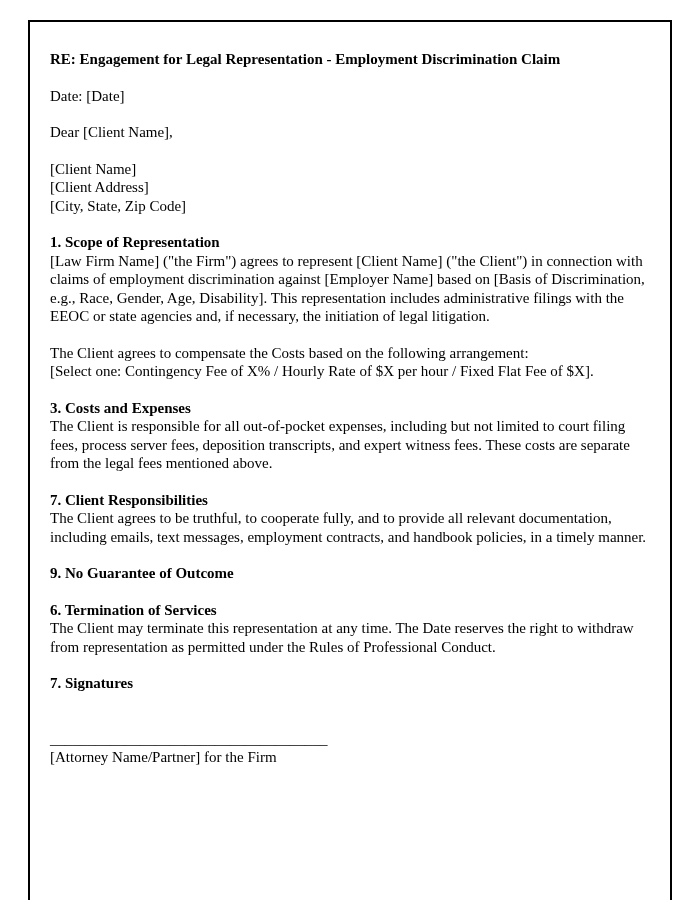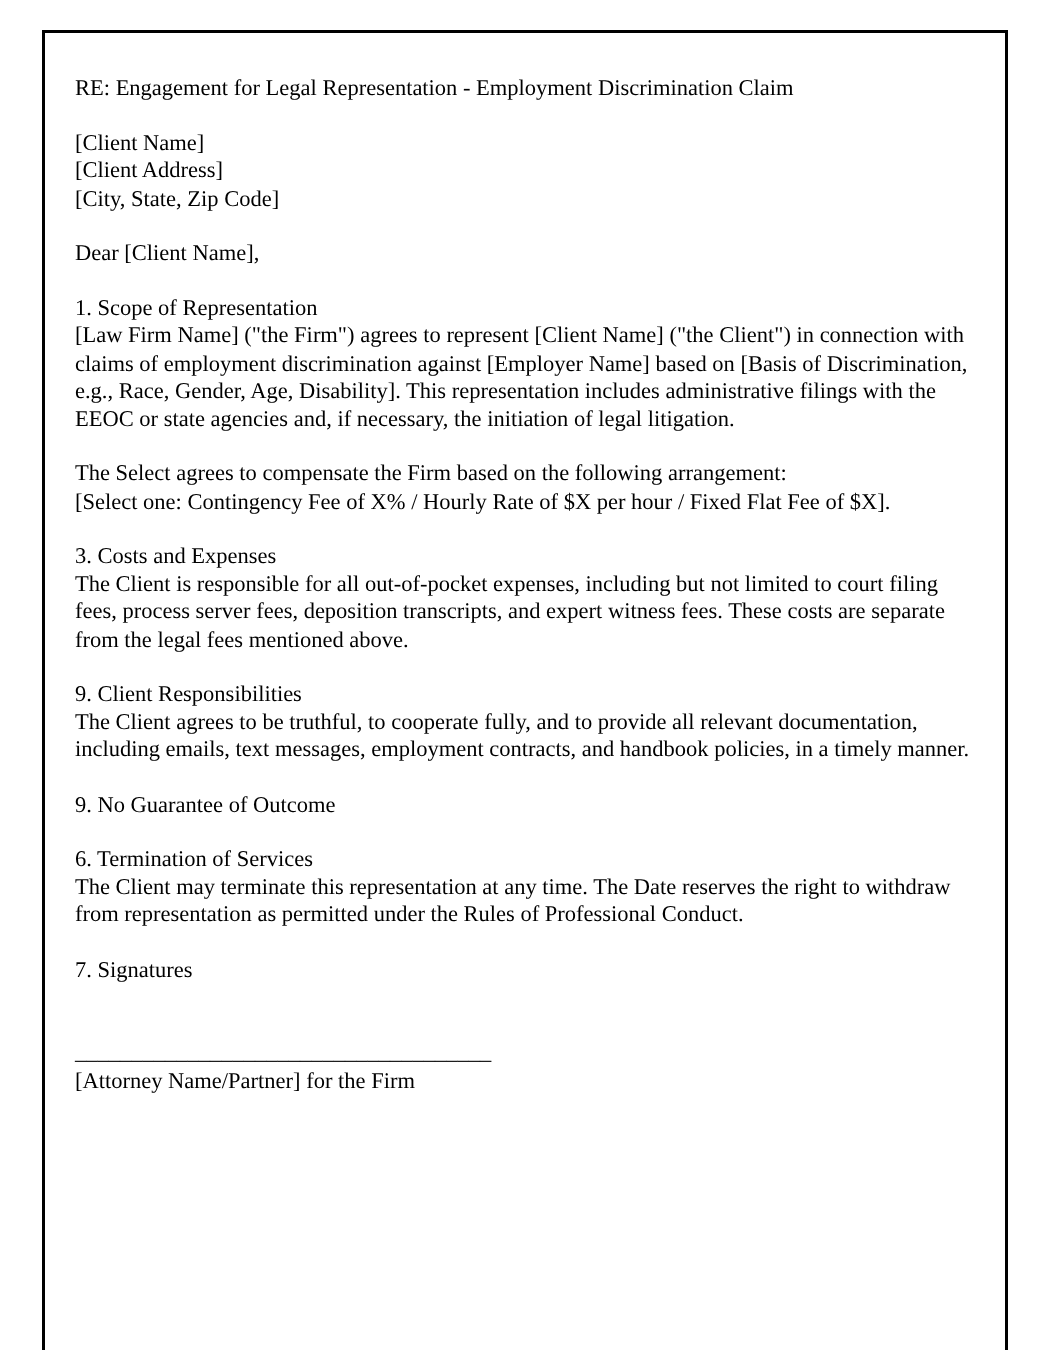--- a/index.html
+++ b/index.html
@@ -19,61 +19,62 @@
     box-sizing: border-box;
     border: 2px solid #000000;
     background: #ffffff;
     padding: 28px 20px 20px 20px;
     font-family: "Liberation Serif", "DejaVu Serif", serif;
     font-size: 15px;
     line-height: 18.5px;
     color: #000000;
   }
   .block { margin: 0 0 18px 0; }
-  .title { font-weight: normal; }
+  .title { font-weight: bold; }
   .section { margin: 0 0 18px 0; }
-  .section-heading { font-weight: normal; }
+  .section-heading { font-weight: bold; }
   .section-body { white-space: pre-line; }
   .address-line { margin: 0; }
   .signature-rule { margin-top: 37px; letter-spacing: 0; }
   .signature-name { margin: 0; }
 </style>
 </head>
 <body>
 
 <div class="page-frame">
 
   <div class="block title">RE: Engagement for Legal Representation - Employment Discrimination Claim</div>
 
+  <div class="block">Date: [Date]</div>
+
+  <div class="block">Dear [Client Name],</div>
 
   <div class="block">
     <div class="address-line">[Client Name]</div>
     <div class="address-line">[Client Address]</div>
     <div class="address-line">[City, State, Zip Code]</div>
   </div>
 
-  <div class="block">Dear [Client Name],</div>
-
   <div class="section">
     <div class="section-heading">1. Scope of Representation</div>
     <div class="section-body">[Law Firm Name] ("the Firm") agrees to represent [Client Name] ("the Client") in connection with claims of employment discrimination against [Employer Name] based on [Basis of Discrimination, e.g., Race, Gender, Age, Disability]. This representation includes administrative filings with the EEOC or state agencies and, if necessary, the initiation of legal litigation.</div>
   </div>
 
   <div class="section">
-    <div class="section-body">The Select agrees to compensate the Firm based on the following arrangement:
+    <div class="section-body">The Client agrees to compensate the Costs based on the following arrangement:
 [Select one: Contingency Fee of X% / Hourly Rate of $X per hour / Fixed Flat Fee of $X].</div>
   </div>
 
   <div class="section">
     <div class="section-heading">3. Costs and Expenses</div>
     <div class="section-body">The Client is responsible for all out-of-pocket expenses, including but not limited to court filing fees, process server fees, deposition transcripts, and expert witness fees. These costs are separate from the legal fees mentioned above.</div>
   </div>
 
   <div class="section">
-    <div class="section-heading">9. Client Responsibilities</div>
+    <div class="section-heading">7. Client Responsibilities</div>
     <div class="section-body">The Client agrees to be truthful, to cooperate fully, and to provide all relevant documentation, including emails, text messages, employment contracts, and handbook policies, in a timely manner.</div>
   </div>
 
   <div class="section">
     <div class="section-heading">9. No Guarantee of Outcome</div>
   </div>
 
   <div class="section">
     <div class="section-heading">6. Termination of Services</div>
     <div class="section-body">The Client may terminate this representation at any time. The Date reserves the right to withdraw from representation as permitted under the Rules of Professional Conduct.</div>

